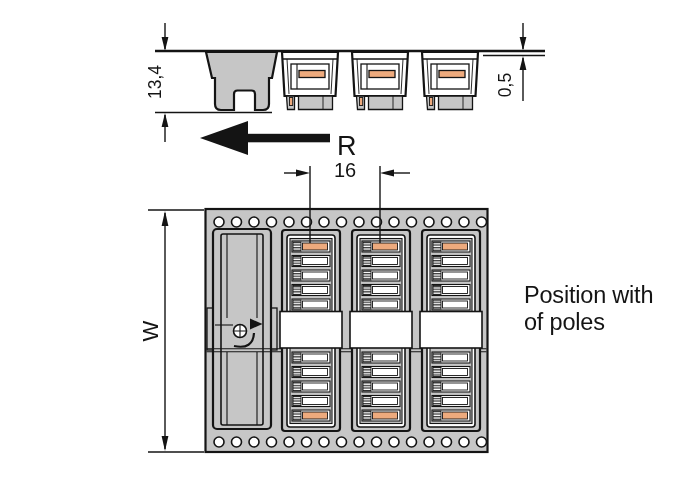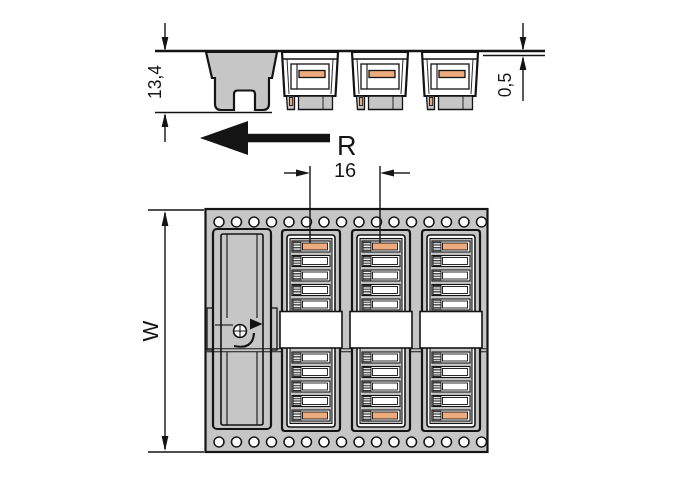--- a/index.html
+++ b/index.html
@@ -211,14 +211,16 @@
       <line x1="148" y1="452" x2="204" y2="452" class="dim"></line>
       <line x1="165" y1="213" x2="165" y2="449" class="dim"></line>
       <polygon points="165,211 161.6,226 168.4,226" class="f-black"></polygon>
       <polygon points="165,451 161.6,436 168.4,436" class="f-black"></polygon>
       <text x="152" y="331" transform="rotate(-90,152,331)" text-anchor="middle" dominant-baseline="middle" class="t22">W</text>
     </g>
   </g>
 </svg>
 
 <div class="caption">
+  <span>Position with</span>
+  <span>of poles</span>
 </div>
 </div>
 
 </body></html>

